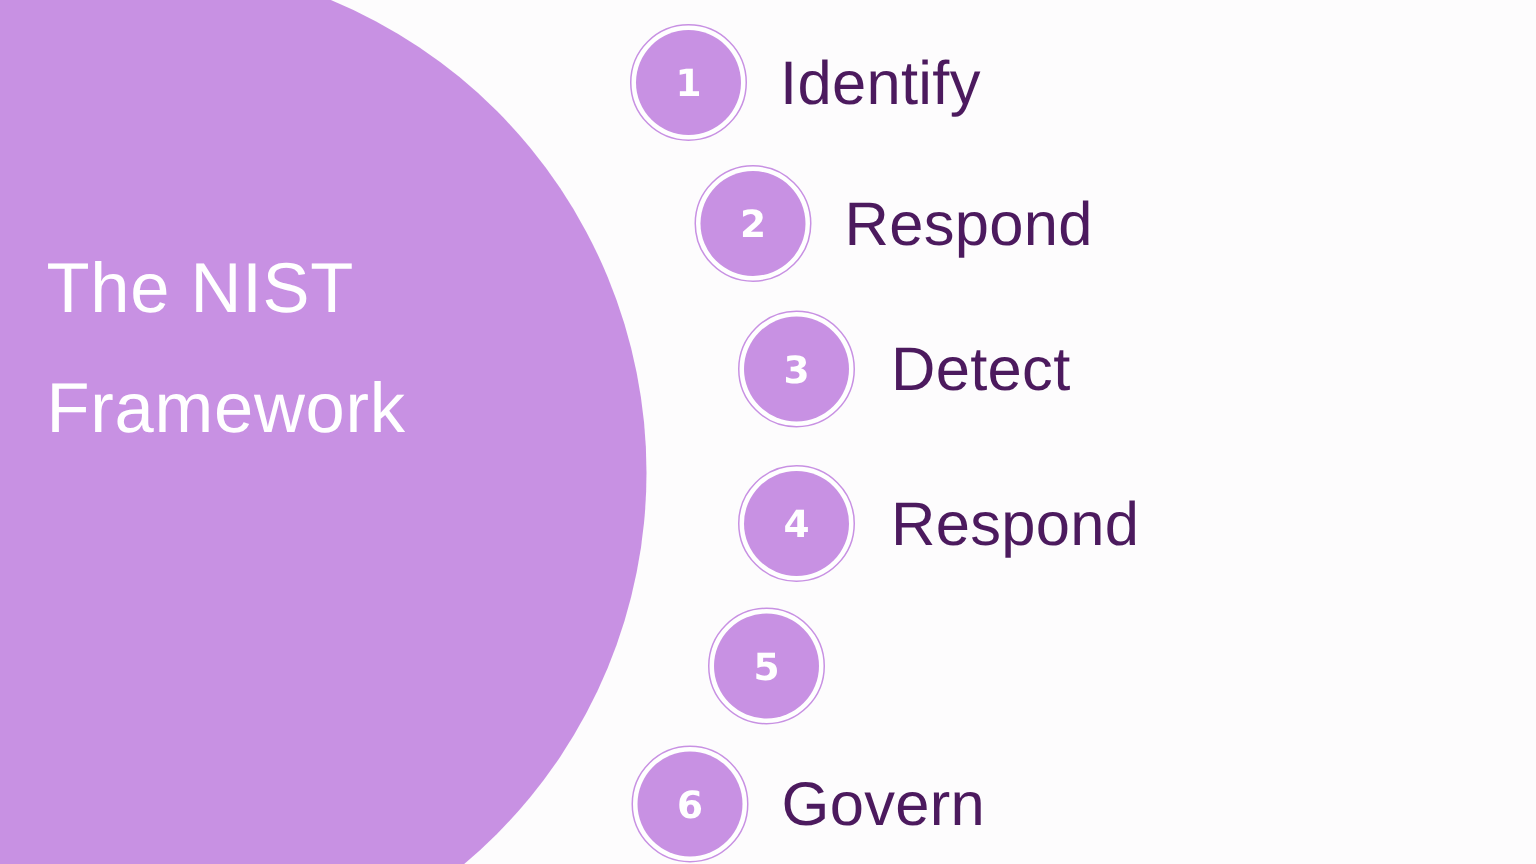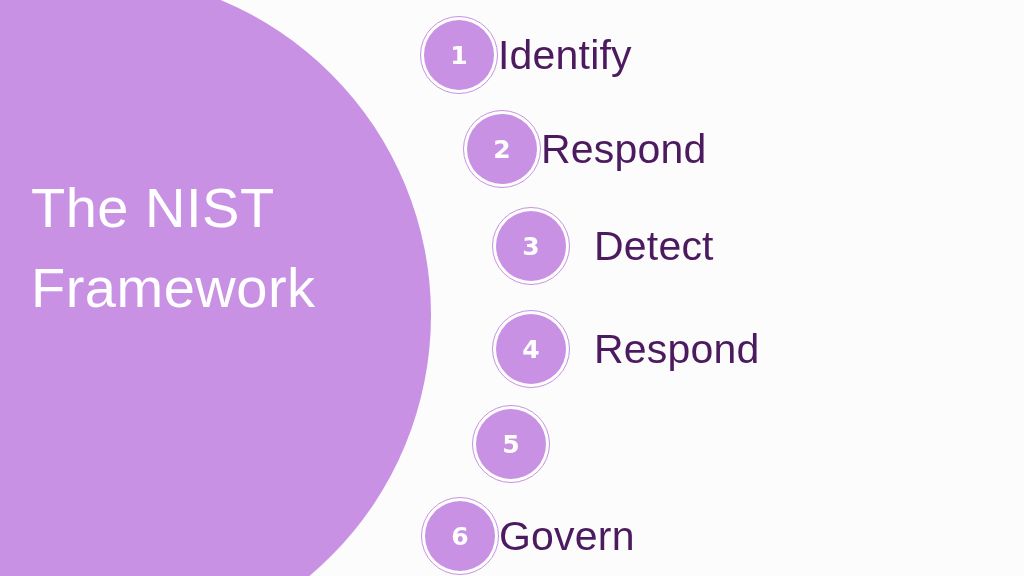--- a/index.html
+++ b/index.html
@@ -19,26 +19,26 @@
       left: -251px;   
       top: -26px;     
       width: 682px;
       height: 682px;
       border-radius: 50%;
       background: #c891e3;
     }
     .title {
       position: absolute;
       left: 31px;
-      top: 168px;
+      top: 152px;
       margin: 0;
       color: #ffffff;
       font-family: "Liberation Sans", sans-serif;
       font-weight: normal;
-      font-size: 56px;
+      font-size: 47px;
       line-height: 80px;
       letter-spacing: 0.5px;
     }
     .title span {
       display: block;
       white-space: nowrap;
     }
     .step {
       position: absolute;
       height: 78px;
@@ -69,20 +69,21 @@
       color: #ffffff;
       font-family: "DejaVu Sans", sans-serif;
       font-weight: bold;
       font-size: 25px;
     }
     .step-label {
       color: #4c1a5e;
       font-family: "Liberation Sans", sans-serif;
       font-size: 41px;
       white-space: nowrap;
+      margin-left: 22px;
       letter-spacing: 0.2px;
     }
     .step-label.wide { margin-left: 24px; text-align: center; }
   </style>
 </head>
 <body>
 
 <div class="big-circle"></div>
 
 <h1 class="title">

